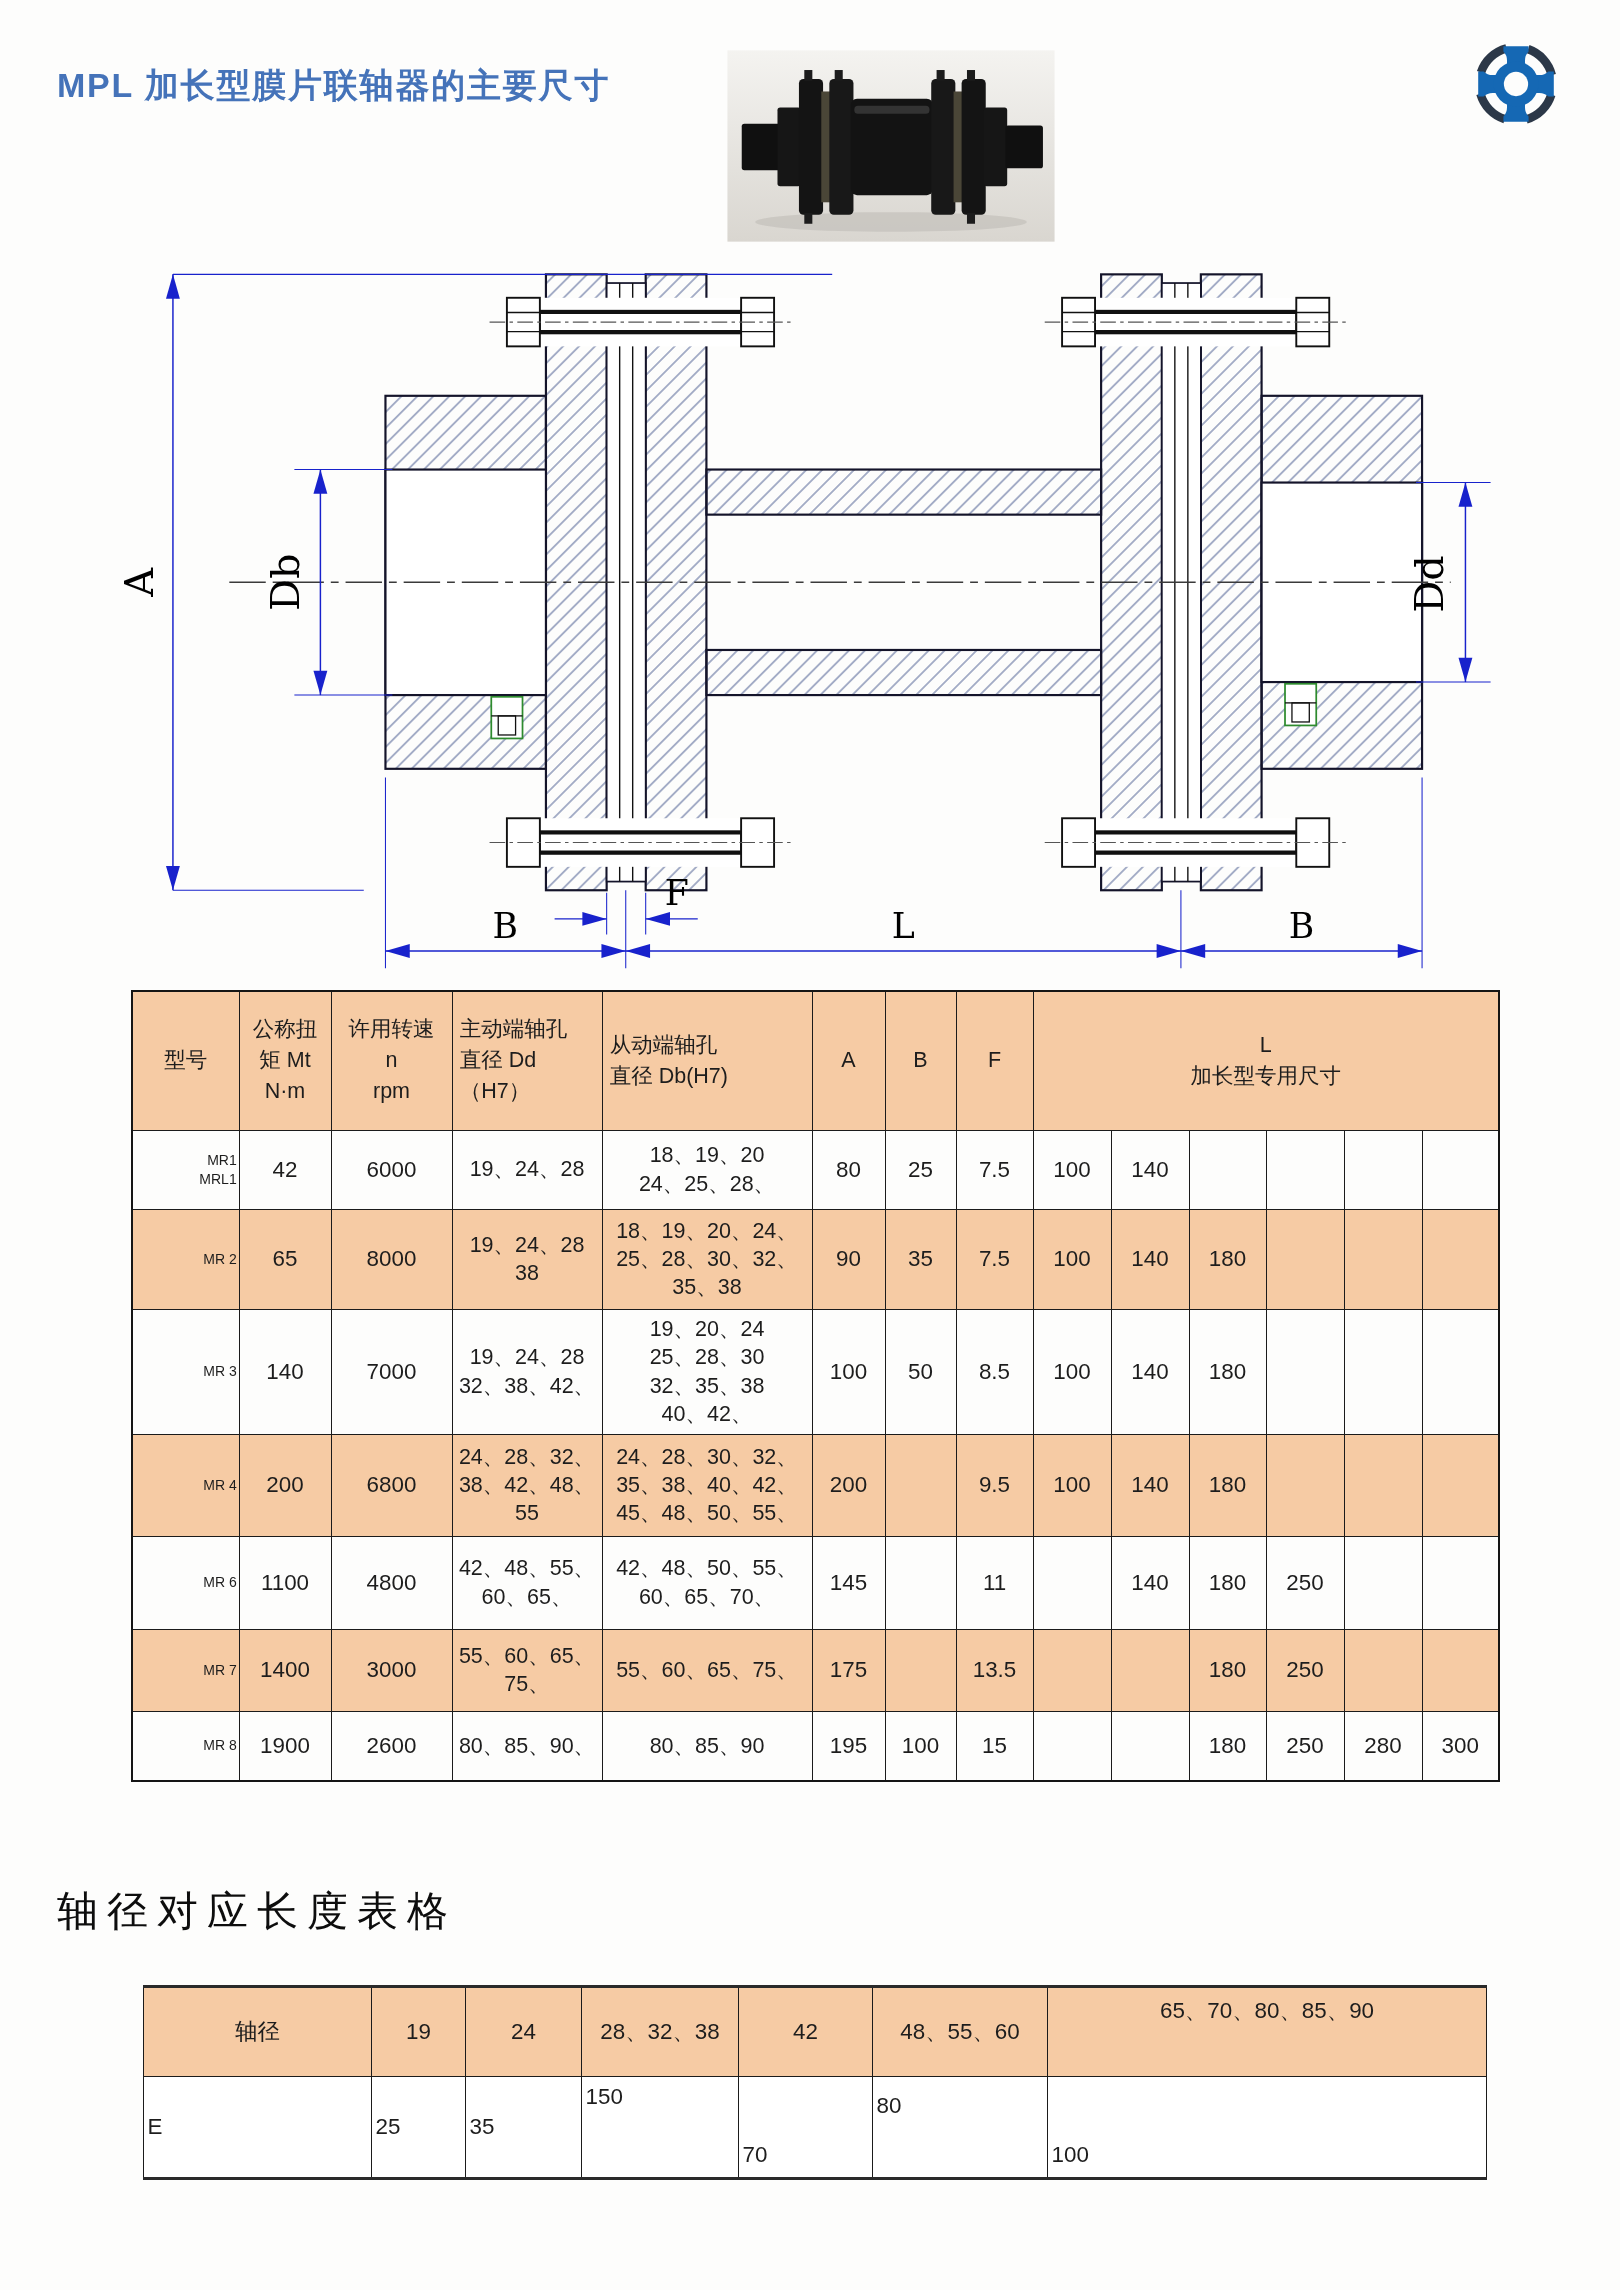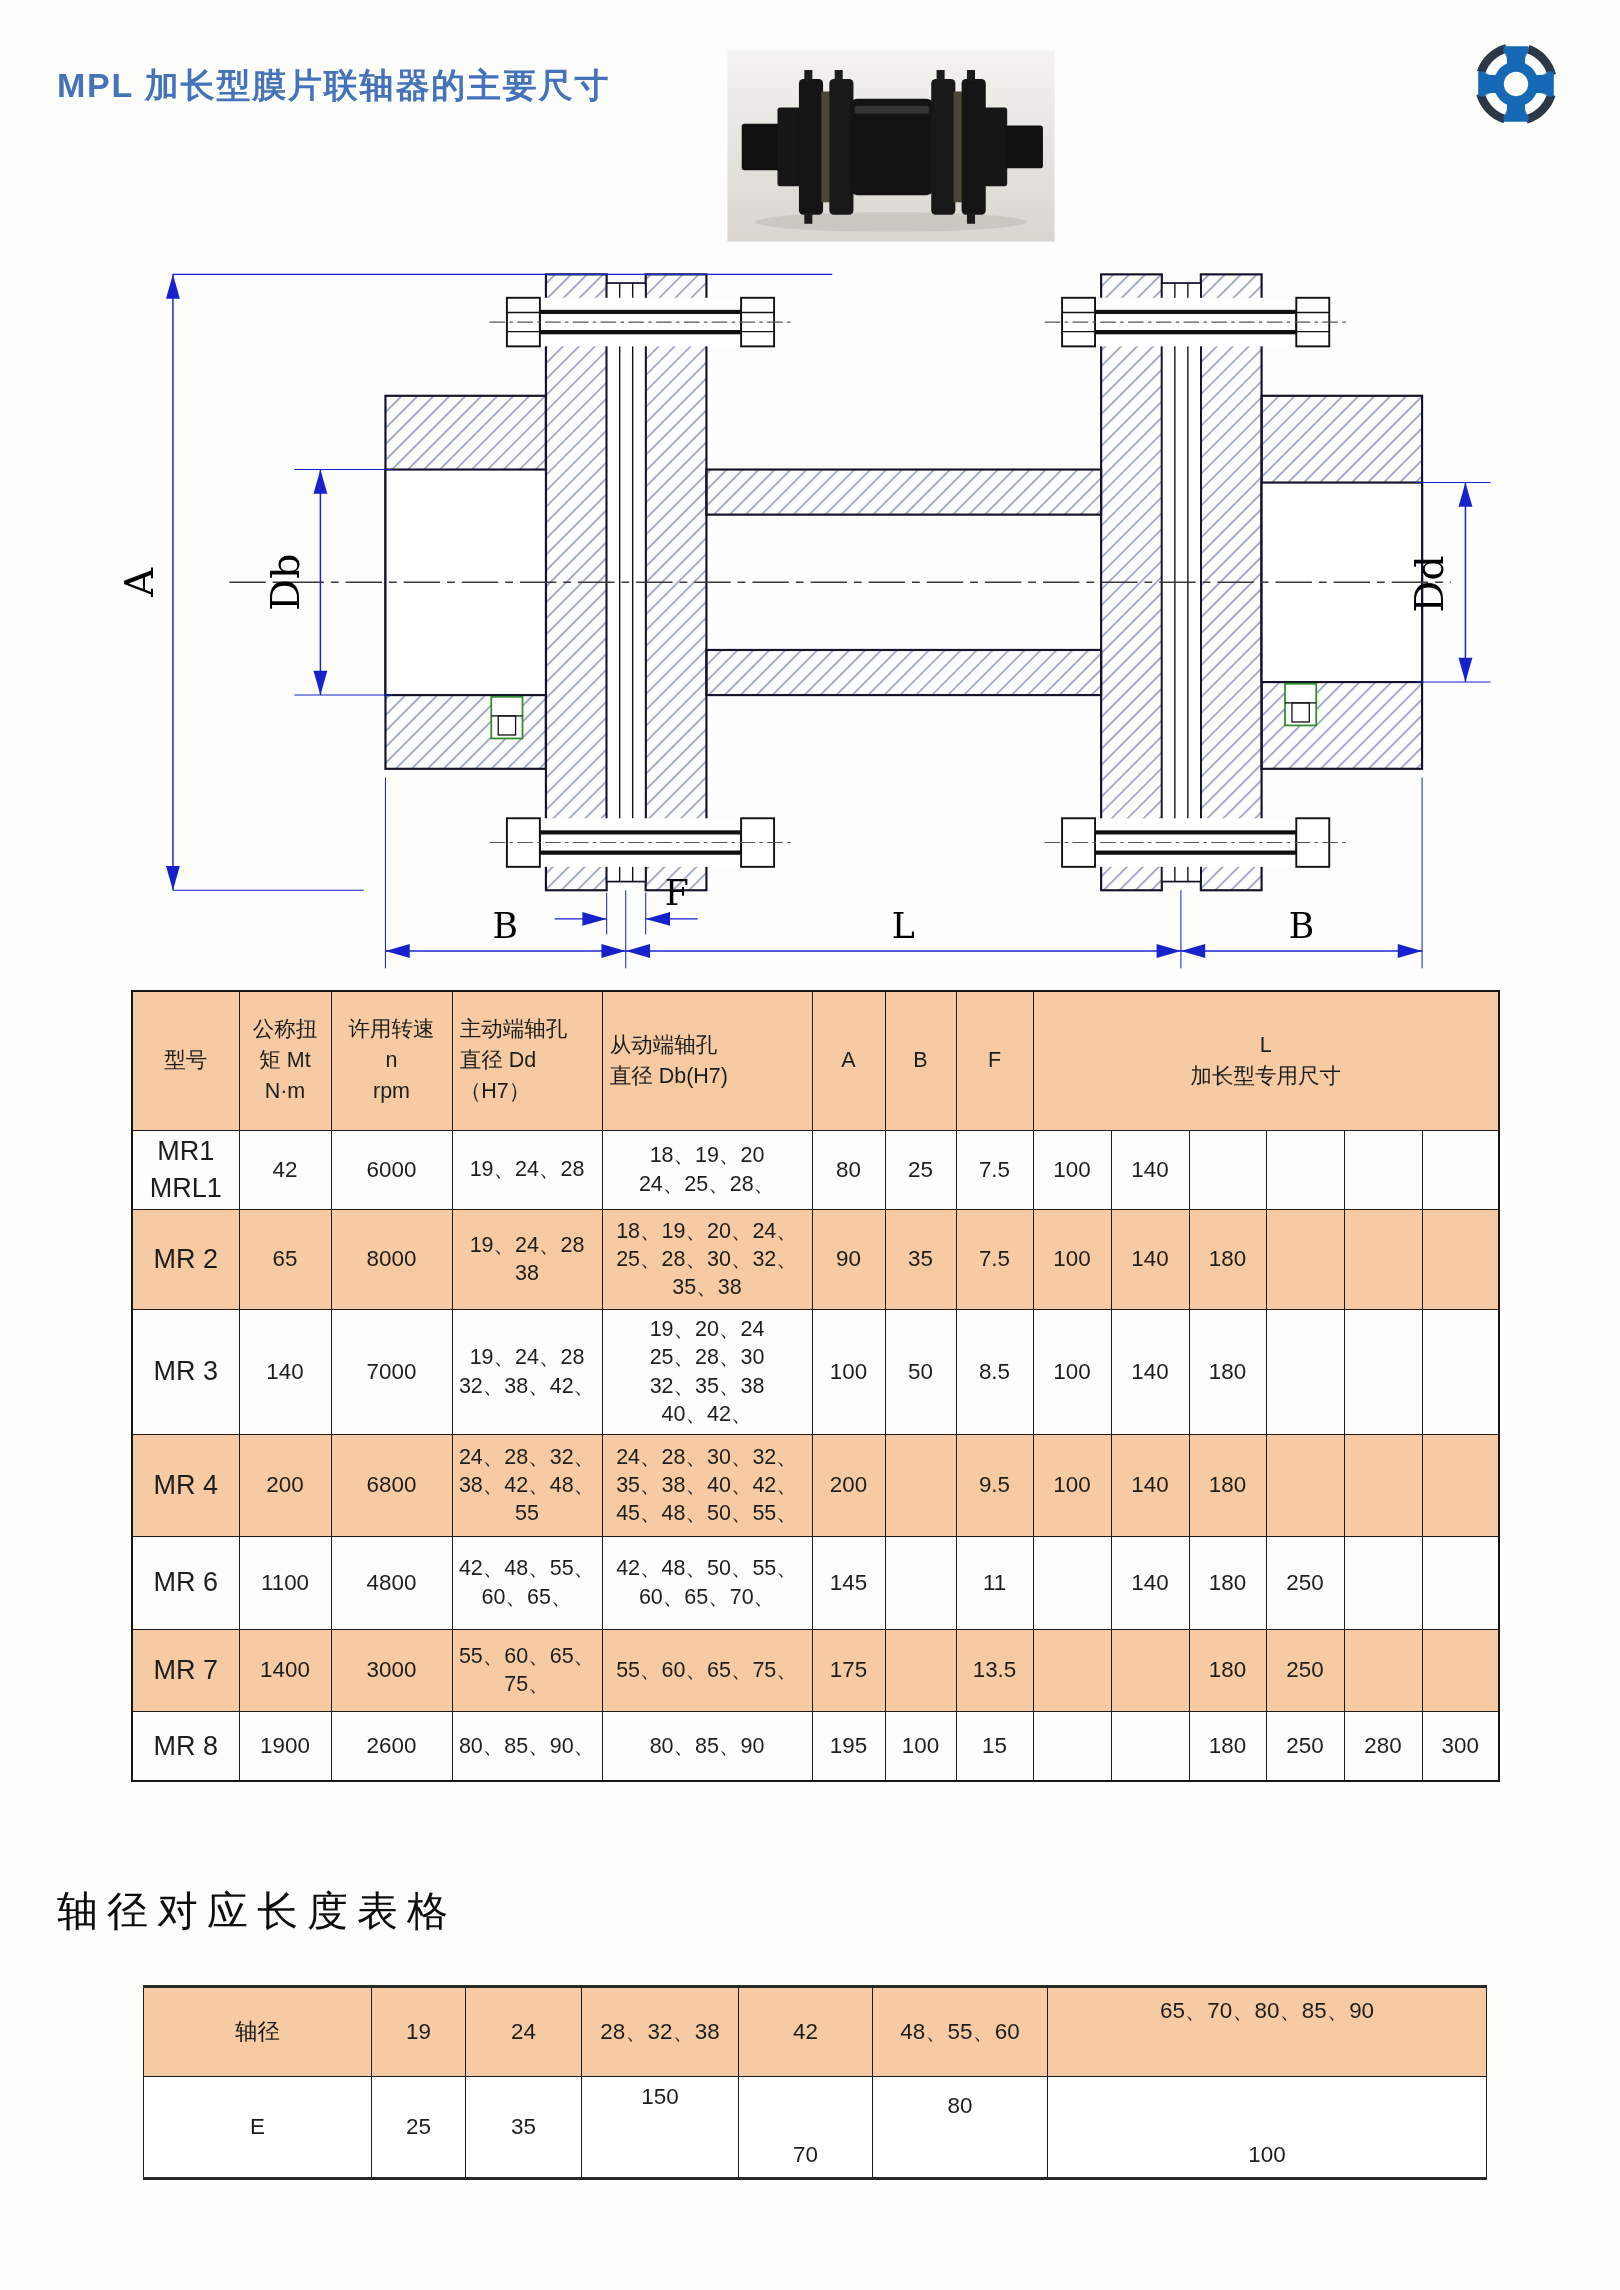--- a/index.html
+++ b/index.html
@@ -39,29 +39,29 @@
     border-collapse:collapse; table-layout:fixed; text-align:center;
     color:#1d1d1d; font-size:22.4px; border:2.7px solid #151515;
   }
   .main-table th, .main-table td{ border:1.8px solid #1b1b1b; padding:1.8px; overflow:hidden; }
   .main-table thead th{
     background:#f6cba4; font-weight:normal; font-size:21.5px; height:134px; line-height:1.45;
   }
   .main-table thead th.al{ text-align:left; padding-left:7.2px; }
   .main-table tbody tr:nth-child(even) td{ background:#f6cba4; }
   .main-table td.c-list{ font-size:21.5px; line-height:1.32; }
-  .main-table td.c-model{ font-size:27px; line-height:1.35; }
+  .main-table td.c-model{ font-size:14px; line-height:1.35;text-align:right; }
   
   .section2-title{
     position:absolute; left:57px; top:1884px; font-family:"DejaVu Serif", serif;
     font-size:41px; letter-spacing:9px; color:#0d0d0d; font-weight:500;
   }
   .shaft-table{
     position:absolute; left:143px; top:1985px; width:1343px;
-    border-collapse:collapse; table-layout:fixed; text-align:center;
+    border-collapse:collapse; table-layout:fixed; 
     color:#1d1d1d; font-size:22.4px;
     border-left:1.8px solid #1b1b1b; border-right:1.8px solid #1b1b1b;
     border-top:3.6px solid #2a2a2a; border-bottom:3.6px solid #2a2a2a;
   }
   .shaft-table th, .shaft-table td{ border:1.8px solid #1b1b1b; padding:1.8px 3.6px; }
   .shaft-table thead th{ background:#f6cba4; font-weight:normal; height:79px; }
   .shaft-table tbody td{ background:#ffffff; height:82px;margin-top:48px; }
   .va-top{ vertical-align:top; padding-top:7.2px !important; }
   .va-top2{ vertical-align:top; padding-top:16px !important; }
   .va-bottom{ vertical-align:bottom; padding-bottom:9px !important; }

